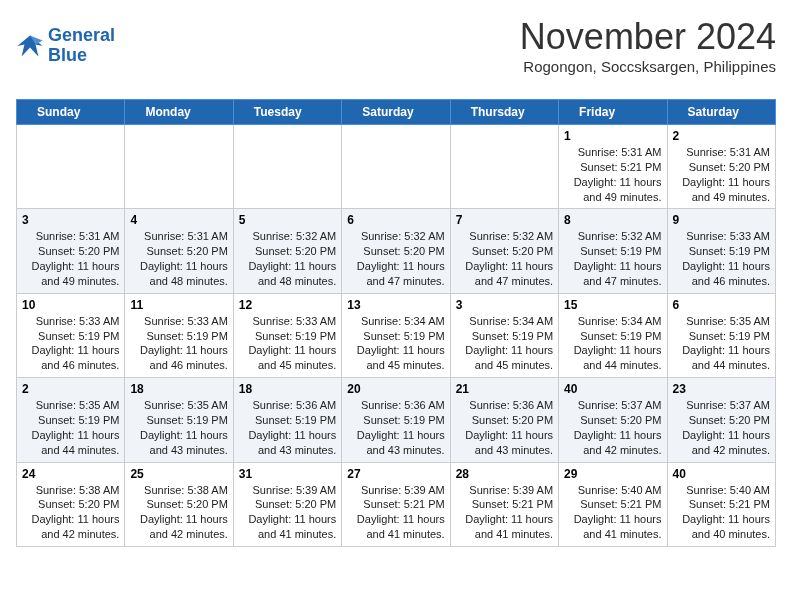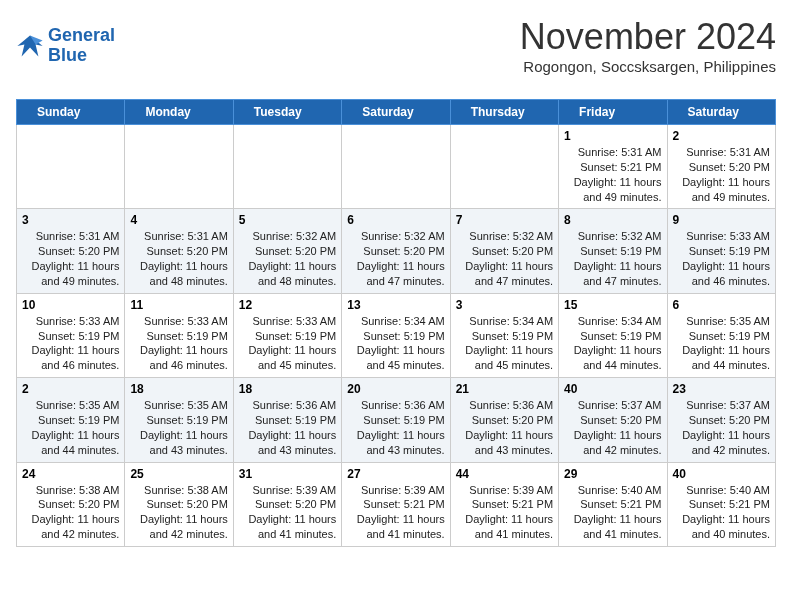--- a/index.html
+++ b/index.html
@@ -235,21 +235,21 @@
         </td>
         <td>
           <span class="day-num">31</span>
           <div class="day-info">Sunrise: 5:39 AM<br>Sunset: 5:20 PM<br>Daylight: 11 hours<br>and 41 minutes.</div>
         </td>
         <td>
           <span class="day-num">27</span>
           <div class="day-info">Sunrise: 5:39 AM<br>Sunset: 5:21 PM<br>Daylight: 11 hours<br>and 41 minutes.</div>
         </td>
         <td>
-          <span class="day-num">44</span>
+          <span class="day-num">28</span>
           <div class="day-info">Sunrise: 5:39 AM<br>Sunset: 5:21 PM<br>Daylight: 11 hours<br>and 41 minutes.</div>
         </td>
         <td>
           <span class="day-num">29</span>
           <div class="day-info">Sunrise: 5:40 AM<br>Sunset: 5:21 PM<br>Daylight: 11 hours<br>and 41 minutes.</div>
         </td>
         <td>
           <span class="day-num">40</span>
           <div class="day-info">Sunrise: 5:40 AM<br>Sunset: 5:21 PM<br>Daylight: 11 hours<br>and 40 minutes.</div>
         </td>

